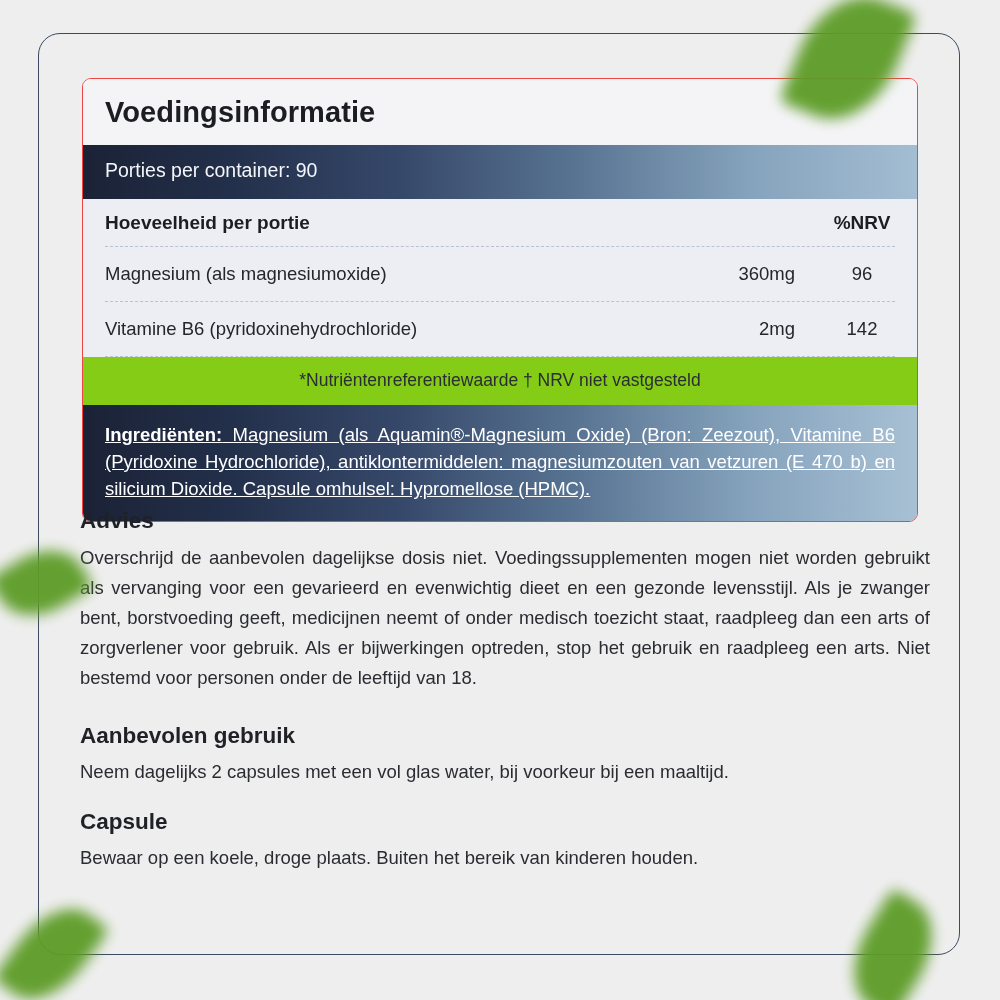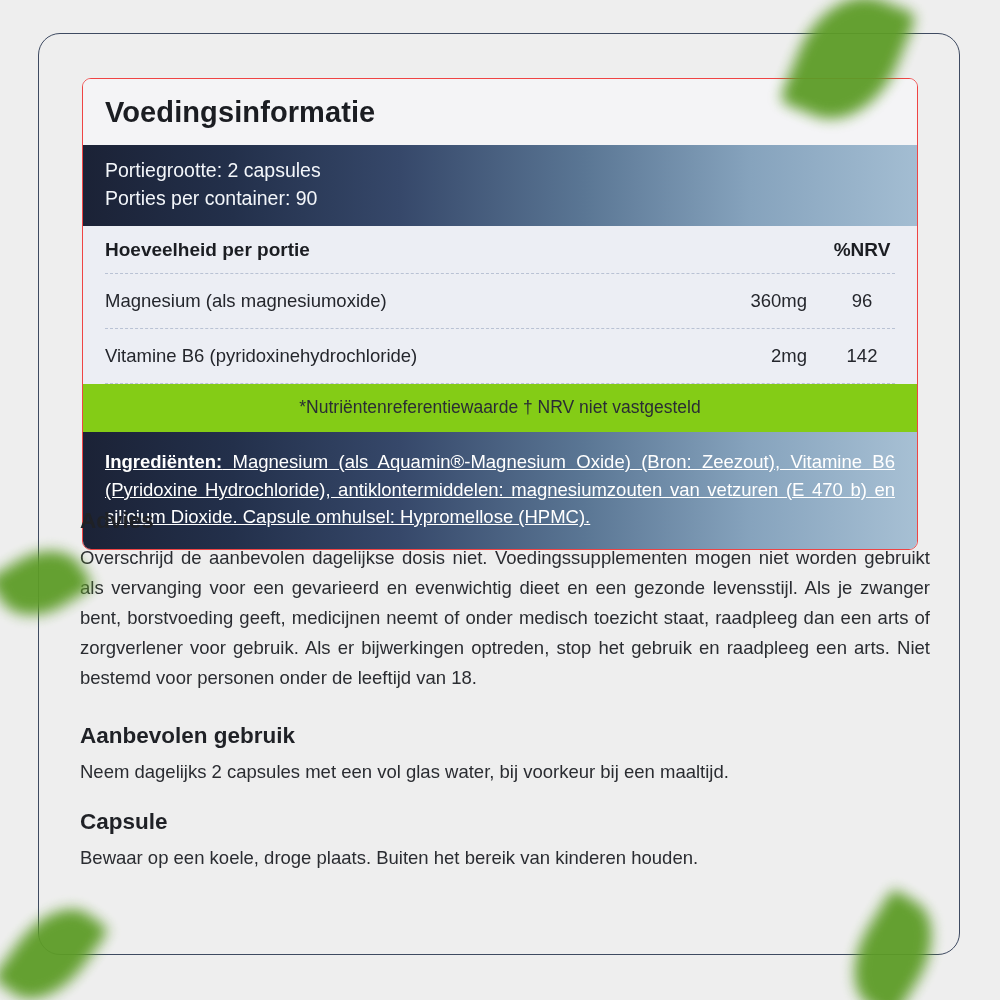--- a/index.html
+++ b/index.html
@@ -100,20 +100,21 @@
   }
 
   .table-area {
     background: #eceef4;
     padding: 0 22px 0 22px;
   }
   .trow {
     display: flex;
     align-items: center;
     border-bottom: 1.6px dashed #b9c2d4;
+    gap: 12px;
   }
   .trow.header-row {
     padding: 13px 0 12px 0;
     font-weight: bold;
     font-size: 19px;
     color: #1b1d22;
   }
   .trow.data-row {
     padding: 16px 0 16px 0;
     font-size: 18.5px;
@@ -178,21 +179,20 @@
 <div class="leaf leaf-bl"></div>
 <div class="leaf leaf-br"></div>
 
 <div class="outer-frame"></div>
 
 <div class="panel">
 
   <div class="panel-title">Voedingsinformatie</div>
 
   <div class="grad-band">
-    <div class="serving-line">Portiegrootte: 2 capsules</div>
     <div class="serving-line">Porties per container: 90</div>
   </div>
 
   <div class="table-area">
 
     <div class="trow header-row">
       <div class="c-name">Hoeveelheid per portie</div>
       <div class="c-amt"></div>
       <div class="c-nrv">%NRV</div>
     </div>

